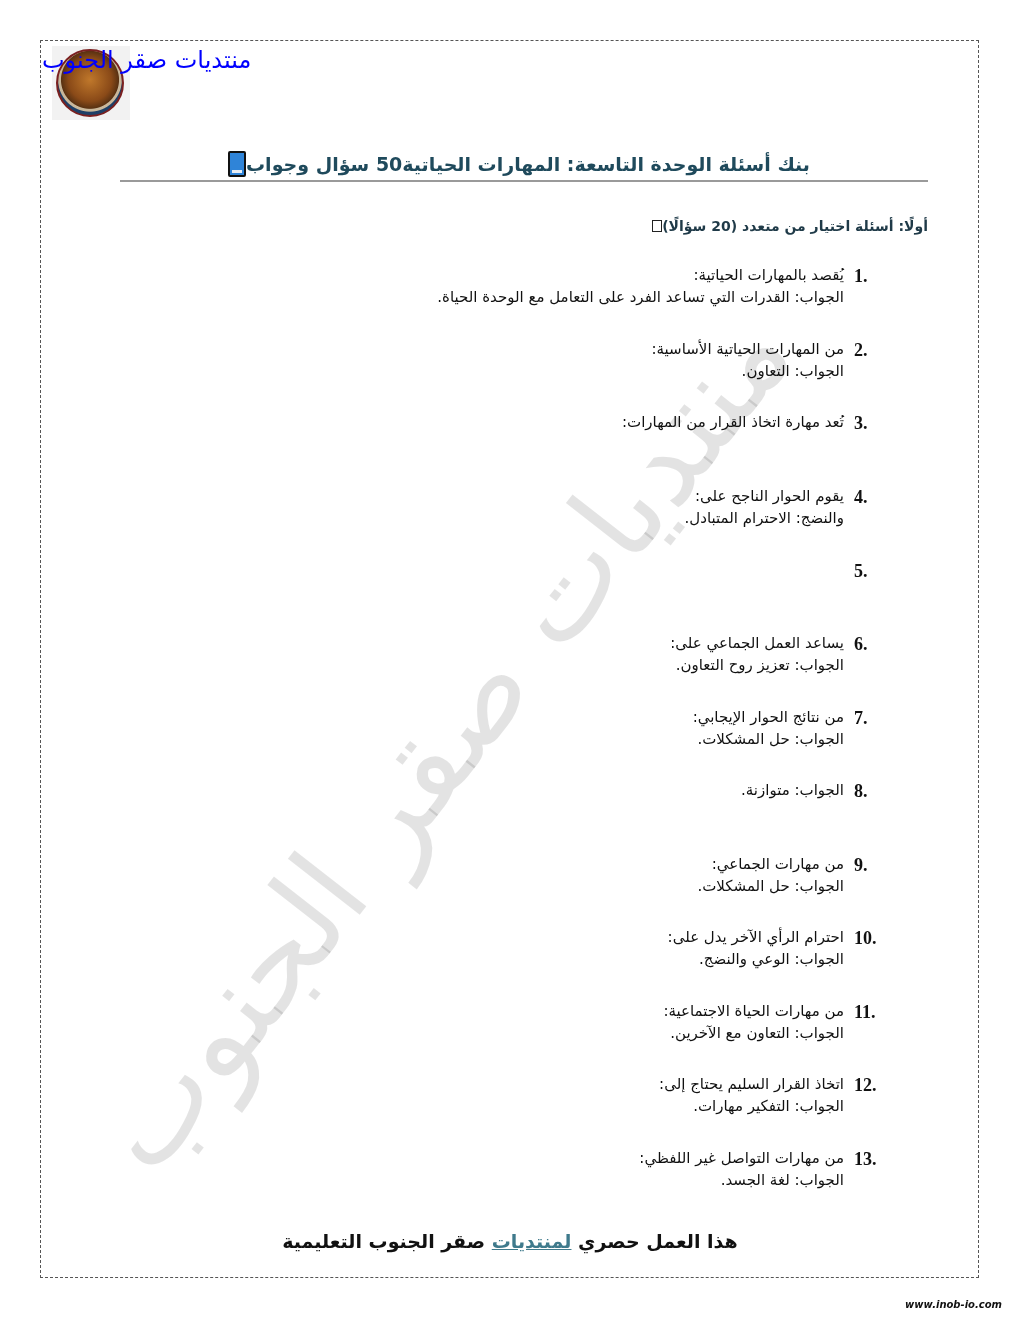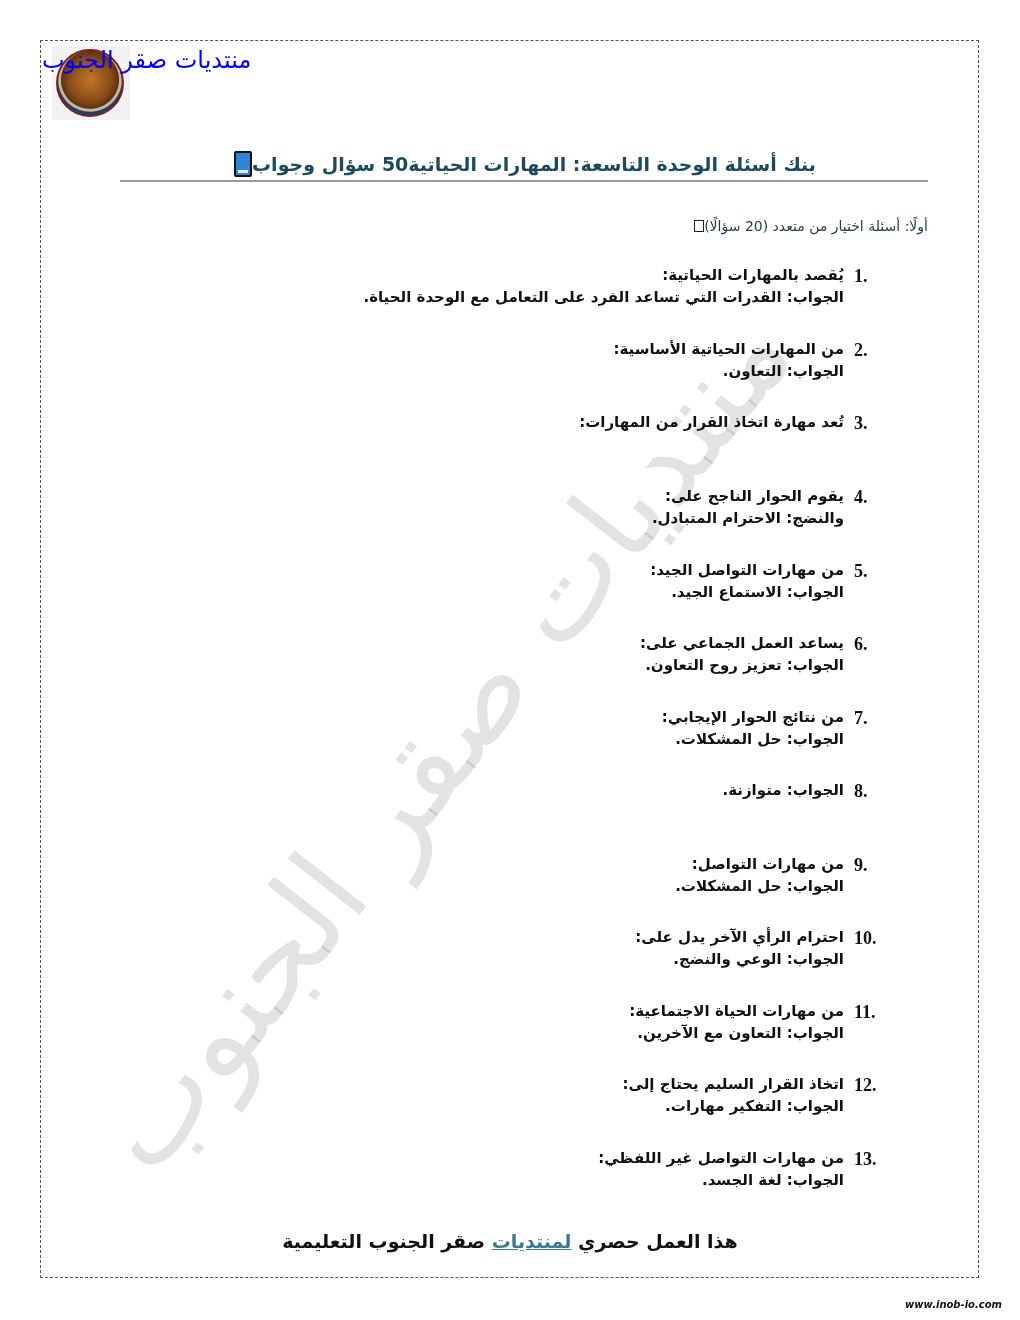--- a/index.html
+++ b/index.html
@@ -34,51 +34,51 @@
       pointer-events: none;
     }
     .doc-title-row {
       position: absolute; left: 120px; top: 148px; width: 808px; height: 34px;
       border-bottom: 2px solid #9a9a9a;
       display: flex; flex-direction: row-reverse; align-items: center; justify-content: flex-start;
       padding-right: 100px; box-sizing: border-box;
     }
     .doc-title {
       font-family: "DejaVu Sans", sans-serif; font-size: 19px; font-weight: bold;
-      color: #1f4a5c; direction: rtl; white-space: nowrap; margin-right: 12px;
+      color: #1f4a5c; direction: rtl; white-space: nowrap; margin-right: 18px;
     }
     .book-icon {
       width: 18px; height: 26px; background: #2f84d8; border: 2px solid #111;
       border-radius: 2px; position: relative; box-sizing: border-box;
     }
     .book-icon::after {
       content: ""; position: absolute; left: 2px; right: 2px; bottom: 2px; height: 3px; background: #e8eef5;
     }
     .section-heading {
       position: absolute; right: 92px; top: 218px;
       display: flex; flex-direction: row-reverse; align-items: center;
       direction: rtl; white-space: nowrap;
     }
     .section-heading .box-icon {
       width: 10px; height: 12px; border: 1.5px solid #222; box-sizing: border-box; margin-left: 6px;
     }
     .section-heading .label {
-      font-size: 14px; font-weight: normal; color: #1f3a48;
+      font-size: 14px; font-weight: bold; color: #1f3a48;
     }
     .qa-list { position: absolute; right: 120px; top: 264px; width: 720px; }
     .qa-item {
       position: absolute; right: 0; display: flex; flex-direction: row-reverse; align-items: flex-start;
     }
     .qa-num {
       width: 46px; text-align: left; font-family: "Liberation Serif", serif; font-weight: bold;
       font-size: 18px; color: #111; direction: ltr; line-height: 24px; margin-left: 10px;
     }
     .qa-text { direction: rtl; text-align: right; }
     .qa-q, .qa-a {
-      font-size: 15px; font-weight: bold; color: #111; line-height: 22px; white-space: nowrap;
+      font-size: 15px; font-weight: normal; color: #111; line-height: 22px; white-space: nowrap;
     }
     .footer-note {
       position: absolute; left: 0; width: 1020px; top: 1230px; text-align: center;
       direction: rtl; font-size: 19px; font-weight: bold; color: #111; white-space: nowrap;
     }
     .footer-note .link { color: #3f7a8c; text-decoration: underline; }
     .site-url {
       position: absolute; right: 18px; top: 1299px;
       font-family: "DejaVu Sans", sans-serif; font-size: 10px; font-style: italic; font-weight: bold;
       color: #111; direction: ltr;
@@ -129,24 +129,20 @@
   </div>
   <div class="qa-item" style="top:221px">
     <span class="qa-num">4.</span>
     <div class="qa-text">
         <div class="qa-q">يقوم الحوار الناجح على:</div>
         <div class="qa-a">والنضج: الاحترام المتبادل.</div>
       </div>
   </div>
   <div class="qa-item" style="top:295px">
     <span class="qa-num">5.</span>
-    <div class="qa-text">
-        <div class="qa-q">من مهارات التواصل الجيد:</div>
-        <div class="qa-a">الجواب: الاستماع الجيد.</div>
-      </div>
   </div>
   <div class="qa-item" style="top:368px">
     <span class="qa-num">6.</span>
     <div class="qa-text">
         <div class="qa-q">يساعد العمل الجماعي على:</div>
         <div class="qa-a">الجواب: تعزيز روح التعاون.</div>
       </div>
   </div>
   <div class="qa-item" style="top:442px">
     <span class="qa-num">7.</span>
@@ -157,21 +153,21 @@
   </div>
   <div class="qa-item" style="top:515px">
     <span class="qa-num">8.</span>
     <div class="qa-text">
         <div class="qa-a">الجواب: متوازنة.</div>
       </div>
   </div>
   <div class="qa-item" style="top:589px">
     <span class="qa-num">9.</span>
     <div class="qa-text">
-        <div class="qa-q">من مهارات التواصل:</div>
+        <div class="qa-q">من مهارات الجماعي:</div>
         <div class="qa-a">الجواب: حل المشكلات.</div>
       </div>
   </div>
   <div class="qa-item" style="top:662px">
     <span class="qa-num">10.</span>
     <div class="qa-text">
         <div class="qa-q">احترام الرأي الآخر يدل على:</div>
         <div class="qa-a">الجواب: الوعي والنضج.</div>
       </div>
   </div>

